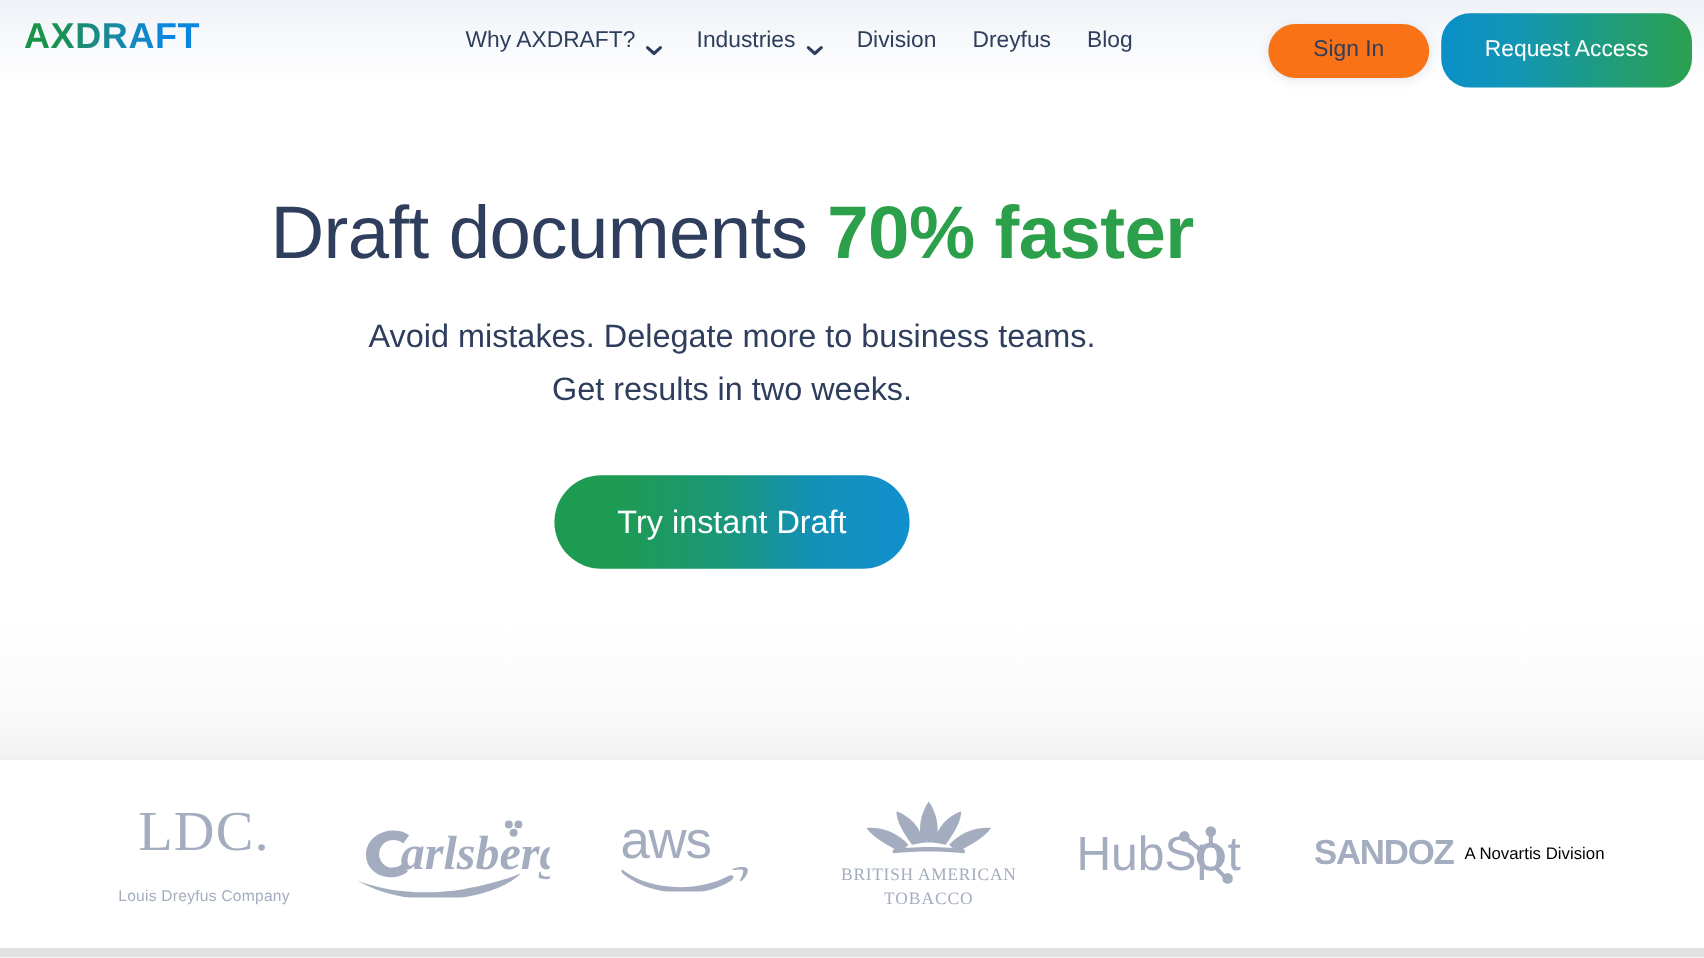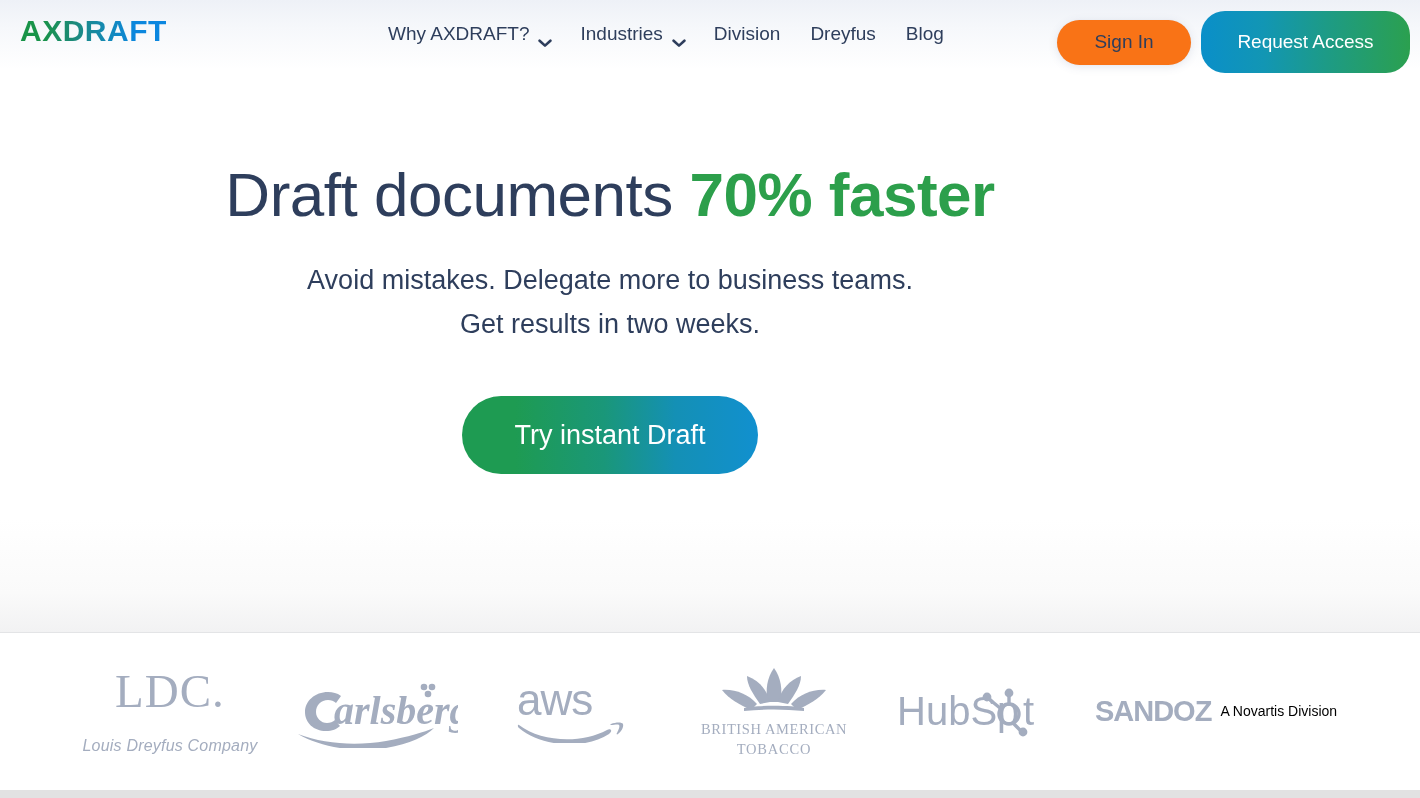--- a/index.html
+++ b/index.html
@@ -100,21 +100,21 @@
   .c-aws   { width:196px; }
   .c-hub   { width:196px; }
   .c-sand  { width:280px; }
 
   .ldc-stack { display:flex; flex-direction:column; align-items:center;gap:16px; }
   .ldc-main {
     font-family:"Liberation Serif", serif; font-size:47px; color:#a4adbf;
     letter-spacing:1px; line-height:1;
   }
   .ldc-sub {
-    font-size:16px; color:#a4adbf; margin-top:6px; letter-spacing:0.2px;font-style:italic;
+    font-size:13px; color:#a4adbf; margin-top:6px; letter-spacing:0.2px;
   }
 
   .sandoz-wrap { display:flex; align-items:center; gap:9px; }
   .sandoz-main {
     font-size:29px; font-weight:700; color:#a4adbf; letter-spacing:-1px;
     font-family:"Liberation Sans", sans-serif;
   }
   .sandoz-sub {
     font-size:14px; line-height:1.18; color:#000000; text-align:left;
   }

